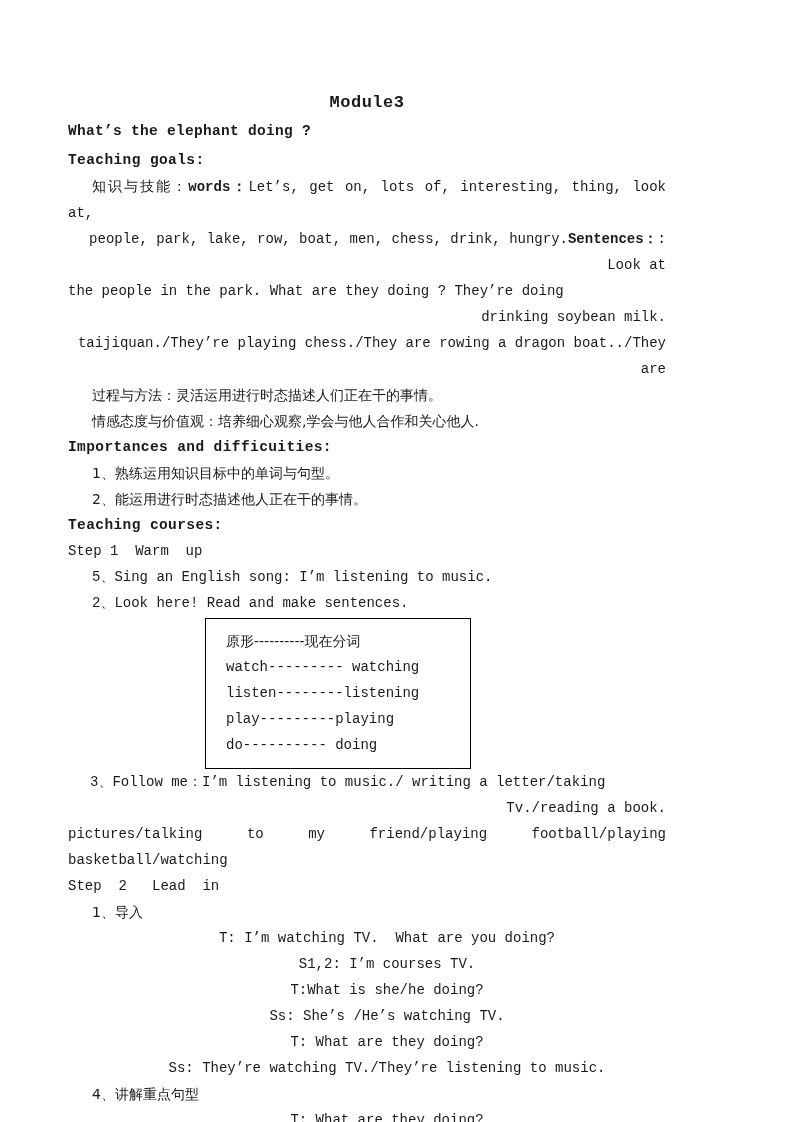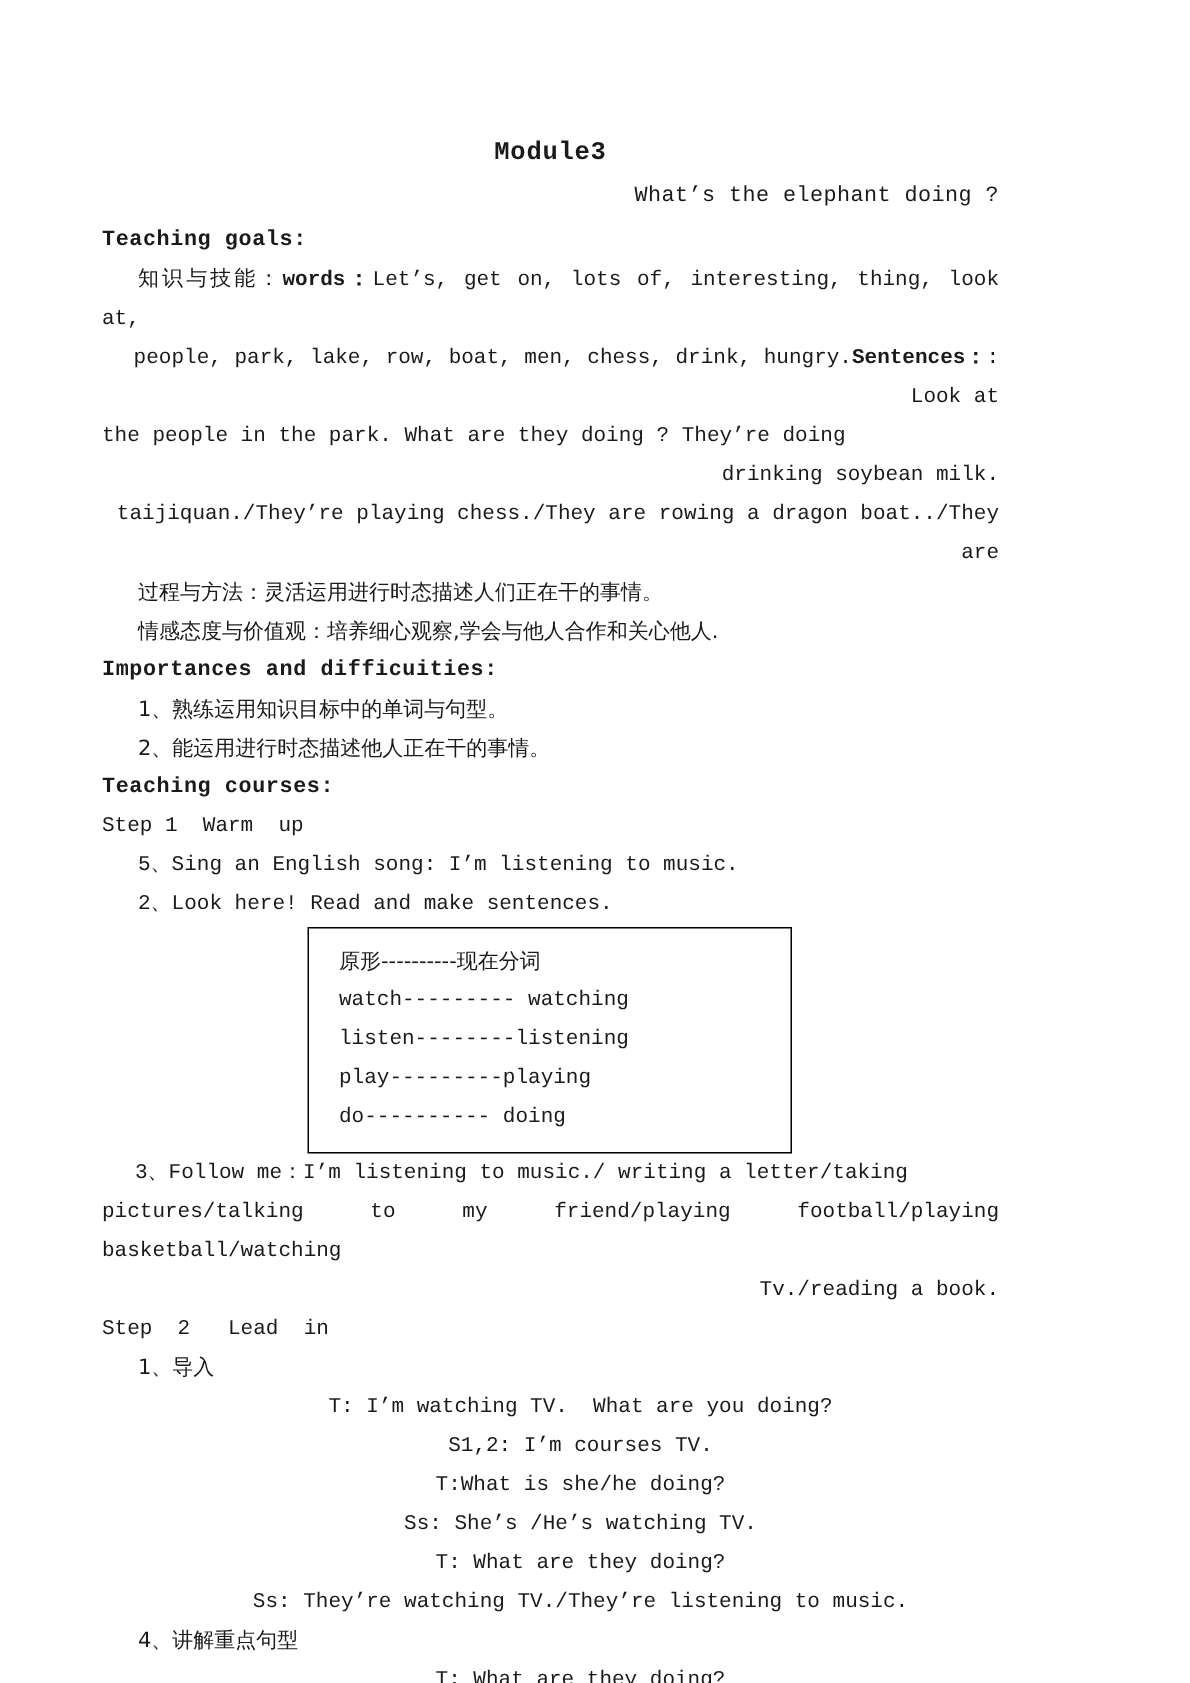--- a/index.html
+++ b/index.html
@@ -31,23 +31,23 @@
   
   .doc-title {
     font-weight: bold;
     font-size: 17px;
     text-align: center;
     letter-spacing: 0.5px;
     line-height: 26px;
     margin: 0 0 3px 0;
   }
   .doc-subtitle {
-    font-weight: normal;
+    font-weight: bold;
     font-size: 14.5px;
-    text-align: right;
+    text-align: left;
     line-height: 24px;
     margin: 0 0 4px 0;
     letter-spacing: 0.3px;
   }
 
   
   .line {
     font-size: 14px;
     line-height: 26px;
     white-space: pre-wrap;
@@ -85,21 +85,21 @@
   .ind2 { padding-left: 40px; text-align: center; }
 
   b.inline-b {
     font-weight: bold;
   }
 
   
   .verb-box {
     box-sizing: border-box;
     margin: 2px 0 0 137px;
-    width: 323px;
+    width: 266px;
     border: 1.5px solid #000000;
     padding: 9px 0 10px 0;
   }
   .verb-row {
     font-size: 14px;
     line-height: 26px;
     padding-left: 20px;
     white-space: pre;
     margin: 0;
   }
@@ -150,23 +150,23 @@
     <div class="verb-box">
       <p class="verb-row cnrow">原形----------现在分词</p>
       <p class="verb-row">watch--------- watching</p>
       <p class="verb-row">listen--------listening</p>
       <p class="verb-row">play---------playing</p>
       <p class="verb-row">do---------- doing</p>
     </div>
 
     <p class="para" style="text-indent:22px;text-align:justify">3、Follow me：I’m listening to music./ writing a letter/taking</p>
 
+    <p class="para nojust" style="text-indent:0">Tv./reading a book.</p>
+
     <p class="para" style="text-indent:0;text-align:justify">pictures/talking to my friend/playing football/playing basketball/watching</p>
-
-    <p class="para nojust" style="text-indent:0">Tv./reading a book.</p>
 
     <p class="line">Step  2   Lead  in</p>
 
     <p class="cn-line ind1">1、导入</p>
 
     <p class="line ind2">T: I’m watching TV.  What are you doing?</p>
 
     <p class="line ind2">S1,2: I’m courses TV.</p>
 
     <p class="line ind2">T:What is she/he doing?</p>

